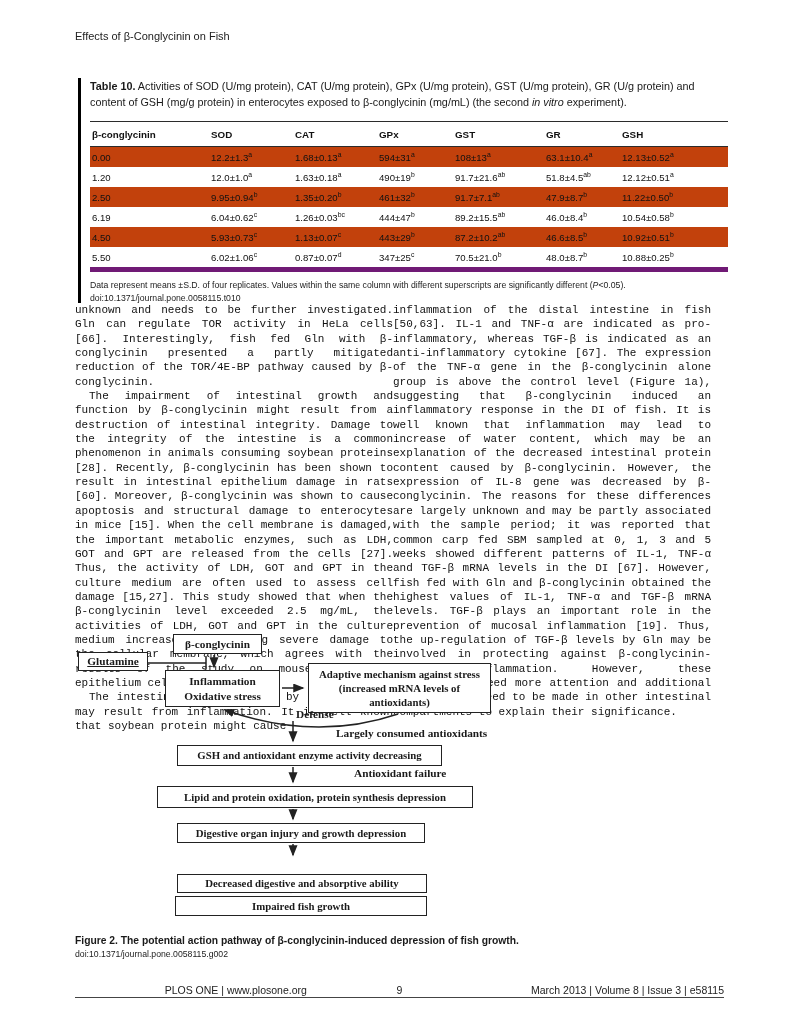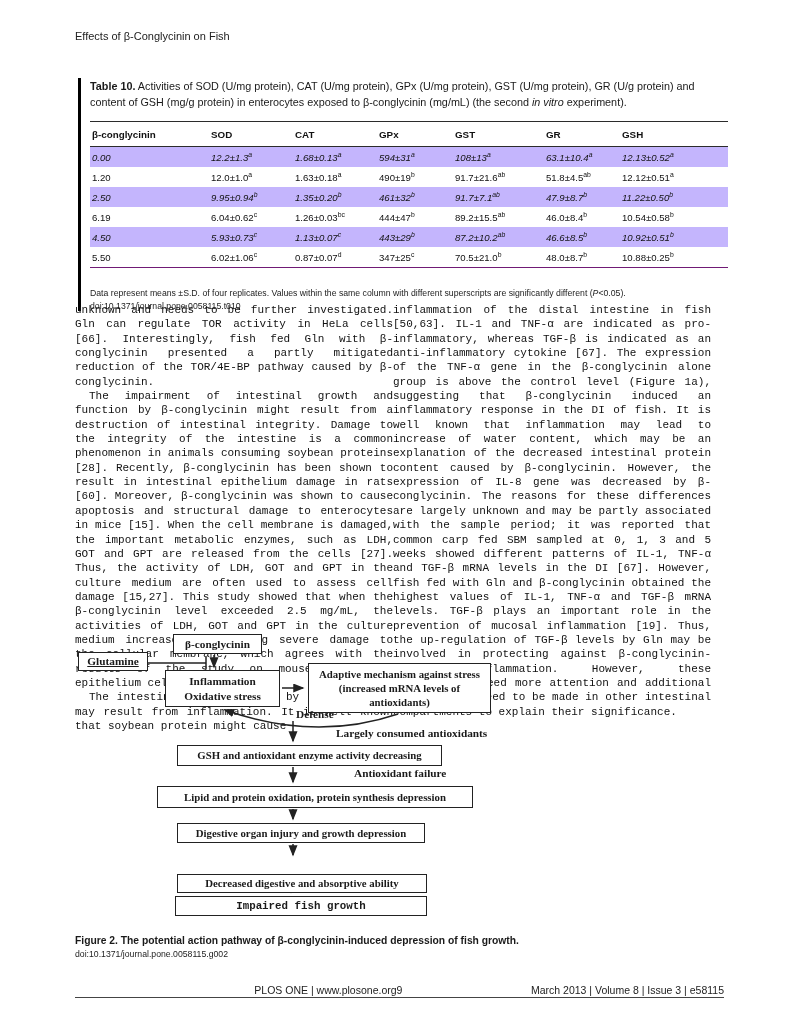--- a/index.html
+++ b/index.html
@@ -22,24 +22,24 @@
   .table-caption { font-size:10.8px; line-height:1.45; width:632px; padding-top:1px; }
   .bold { font-weight:bold; }
   .ital { font-style:italic; }
   table.data {
     border-collapse:collapse; table-layout:fixed; width:638px; margin-top:11px;
     font-size:9.6px; color:#111;
   }
   table.data thead tr { border-top:1.6px solid #2b2b2b; border-bottom:1px solid #2b2b2b; }
   table.data th { text-align:left; font-weight:bold; font-size:9.8px; padding:7px 4px 6px 2px; }
   table.data td { padding:4.5px 4px 4.5px 2px; }
-  table.data tbody tr:last-child { border-bottom:1px solid #701a75; }
-  table.data tr.shaded { background:#c4b5fd;font-style:italic; }
+  table.data tbody tr:last-child { border-bottom:5px solid #701a75; }
+  table.data tr.shaded { background:#c2410c; }
   table.data sup { font-size:6.8px; vertical-align:super; line-height:0; }
-  .table-footnote { font-size:8.7px; line-height:1.35; margin-top:20px; width:636px; color:#222; }
+  .table-footnote { font-size:8.7px; line-height:1.35; margin-top:8px; width:636px; color:#222; }
   .doi-line { font-size:8.7px; margin-top:1px; color:#222; }
 
   
   .columns {
     position:absolute; top:303px; left:75px; width:650px;
     display:flex; gap:0;
     font-family:Liberation Mono, monospace; font-size:11px; line-height:14.35px;
     text-align:justify; color:#111;
   }
   .col { width:318px; }
@@ -56,21 +56,21 @@
   }
   .fig-label { position:absolute; font-weight:bold; font-size:11.3px; white-space:nowrap;margin-left:24px; }
   svg.arrows { position:absolute; left:0; top:0; }
 
   
   .figure-caption { position:absolute; top:934px; left:75px; width:649px; font-size:10.3px; line-height:1.3; }
   .figure-caption .doi-line { margin-top:2px; }
 
   
   .footer { position:absolute; top:984px; left:75px; width:649px; font-size:10.5px; display:flex; color:#222; }
-  .footer .f-left  { flex:1; text-align:right; }
+  .footer .f-left  { flex:1; text-align:center; }
   .footer .f-center{ flex:0 0 auto; text-align:center; }
   .footer .f-right { flex:1; text-align:right; }
   .footer-rule { position:absolute; top:997px; left:75px; width:649px; border-top:1px solid #444; }
 </style>
 </head>
 <body>
 
 <div class="page">
 
   <div class="running-head">Effects of β-Conglycinin on Fish</div>
@@ -202,21 +202,21 @@
     <div class="fig-box" style="left:98px;  top:6px;   width:89px;  height:20px; font-size:11.3px;">β-conglycinin</div>
     <div class="fig-box" style="left:90px;  top:42px;  width:115px; height:37px; font-size:11.3px;">Inflammation
 Oxidative stress</div>
     <div class="fig-box" style="left:102px; top:117px; width:265px; height:21px;">GSH and antioxidant enzyme activity decreasing</div>
     <div class="fig-box" style="left:233px; top:35px;  width:183px; height:50px;">Adaptive mechanism against stress
 (increased mRNA levels of
 antioxidants)</div>
     <div class="fig-box" style="left:82px;  top:158px; width:316px; height:22px;">Lipid and protein oxidation, protein synthesis depression</div>
     <div class="fig-box" style="left:102px; top:195px; width:248px; height:20px;">Digestive organ injury and growth depression</div>
     <div class="fig-box" style="left:102px; top:246px; width:250px; height:19px;text-align:right;">Decreased digestive and absorptive ability</div>
-    <div class="fig-box" style="left:100px; top:268px; width:252px; height:20px;font-family:Liberation Mono, monospace;">Impaired fish growth</div>
+    <div class="fig-box" style="left:100px; top:268px; width:252px; height:20px;">Impaired fish growth</div>
 
     <div class="fig-label" style="left:197px; top:80px;">Defense</div>
     <div class="fig-label" style="left:237px; top:99px;">Largely consumed antioxidants</div>
     <div class="fig-label" style="left:255px; top:139px;">Antioxidant failure</div>
   </div>
 
   <div class="figure-caption">
     <div class="bold-line bold">Figure 2. The potential action pathway of β-conglycinin-induced depression of fish growth.</div>
     <div class="doi-line">doi:10.1371/journal.pone.0058115.g002</div>
   </div>

